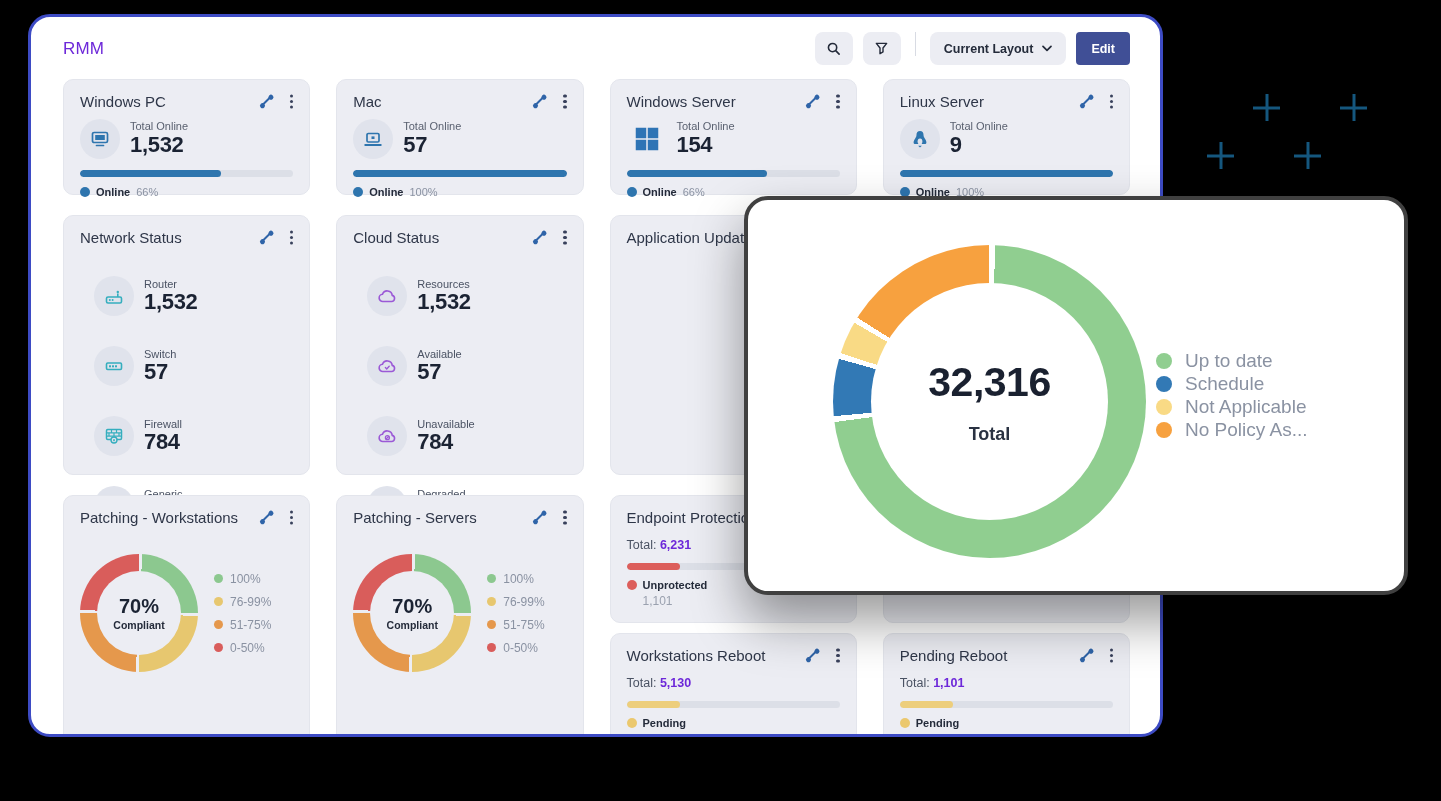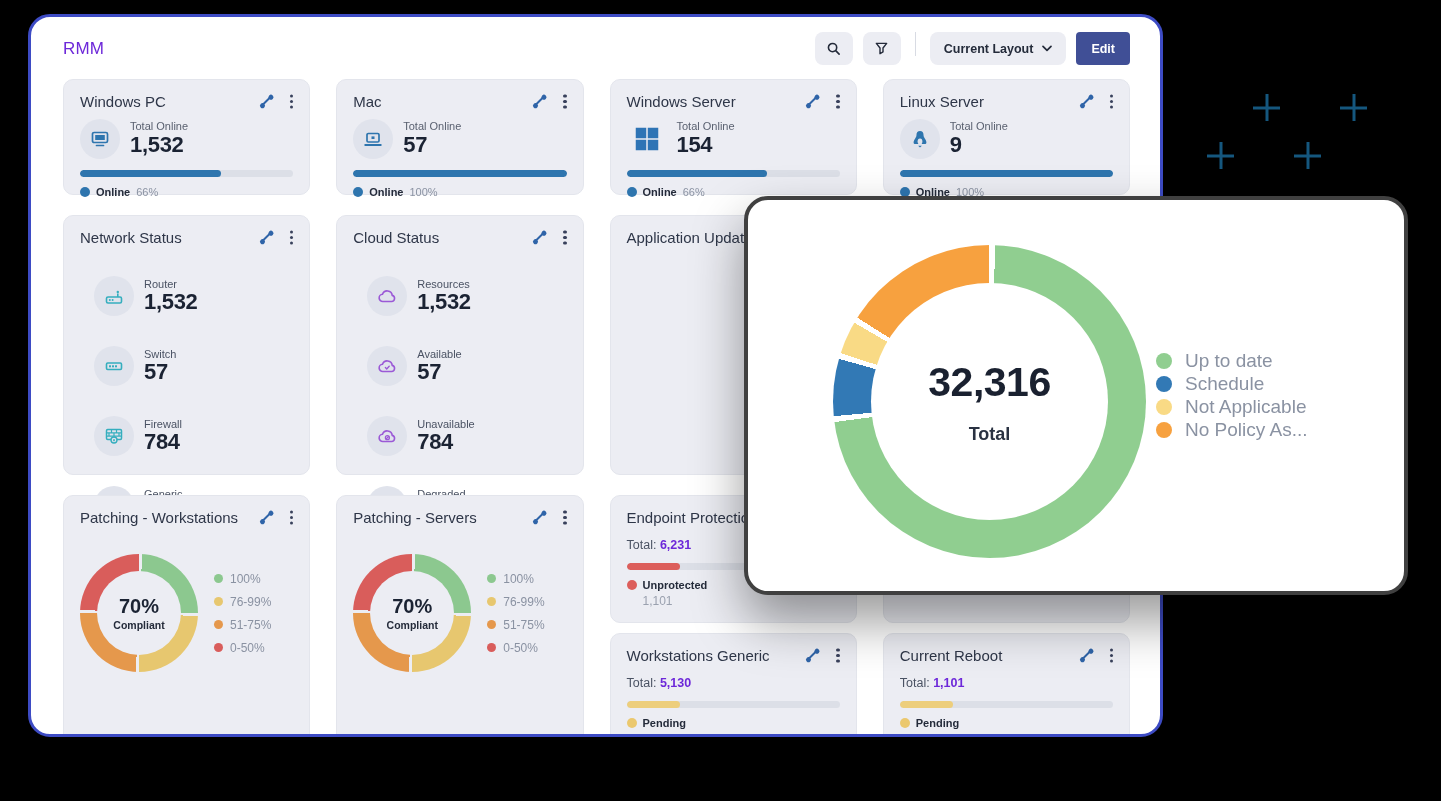--- a/index.html
+++ b/index.html
@@ -512,21 +512,21 @@
             <div class="bar-fill" style="width: 25%; background: rgb(220, 94, 91);"></div>
           </div>
         <div class="status-row">
             <span class="dot" style="background: rgb(220, 94, 91);"></span>
             <span class="status-label">Unprotected</span>
           </div>
         <div class="sub-value">1,101</div>
       </div>
       <div class="card grow">
         <div class="card-head">
-          <span class="card-title">Workstations Generic</span>
+          <span class="card-title">Workstations Reboot</span>
           <span class="card-actions">
               <span class="expand"></span>
               <span class="kebab"></span>
             </span>
         </div>
         <div class="total-row"><span>Total:</span> <b>5,130</b></div>
         <div class="bar">
             <div class="bar-fill" style="width: 25%; background: rgb(237, 206, 124);"></div>
           </div>
         <div class="status-row">
@@ -534,21 +534,21 @@
             <span class="status-label">Pending</span>
           </div>
         <div class="sub-value">25%</div>
       </div>
     </div>
 
     <div class="stack">
       <div class="card fixed"></div>
       <div class="card grow">
         <div class="card-head">
-          <span class="card-title">Current Reboot</span>
+          <span class="card-title">Pending Reboot</span>
           <span class="card-actions">
               <span class="expand"></span>
               <span class="kebab"></span>
             </span>
         </div>
         <div class="total-row"><span>Total:</span> <b>1,101</b></div>
         <div class="bar">
             <div class="bar-fill" style="width: 25%; background: rgb(237, 206, 124);"></div>
           </div>
         <div class="status-row">

